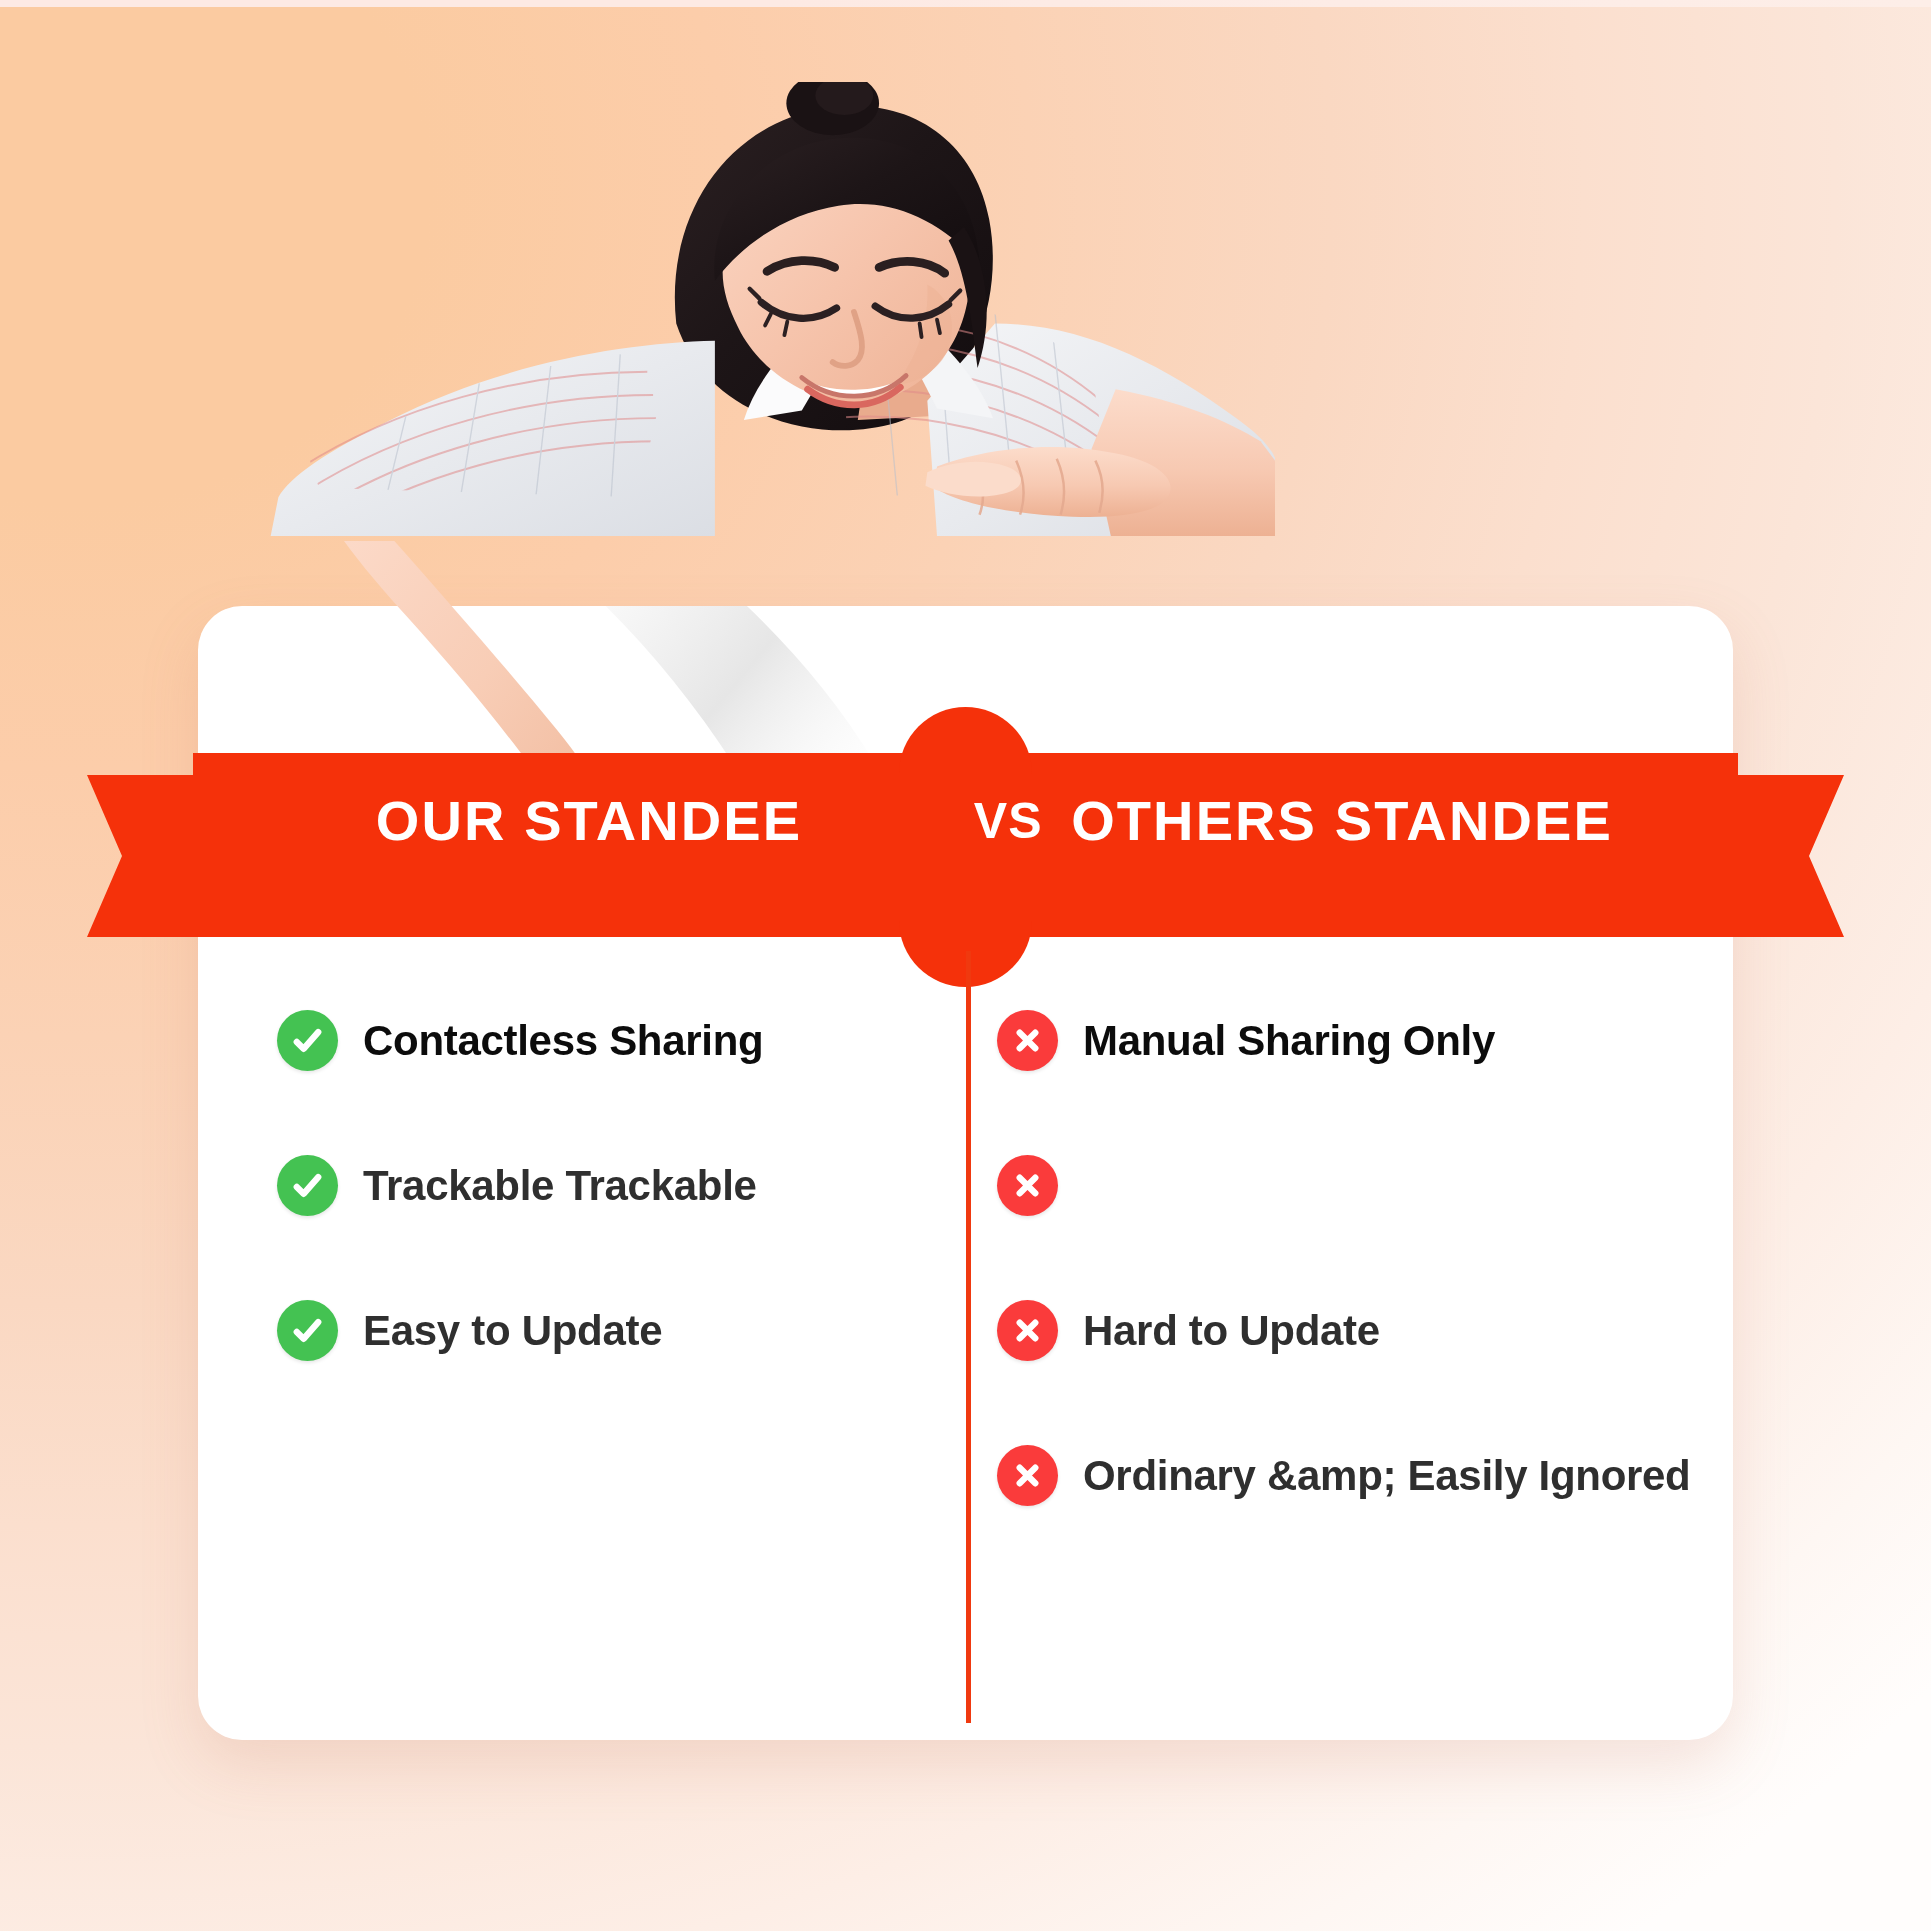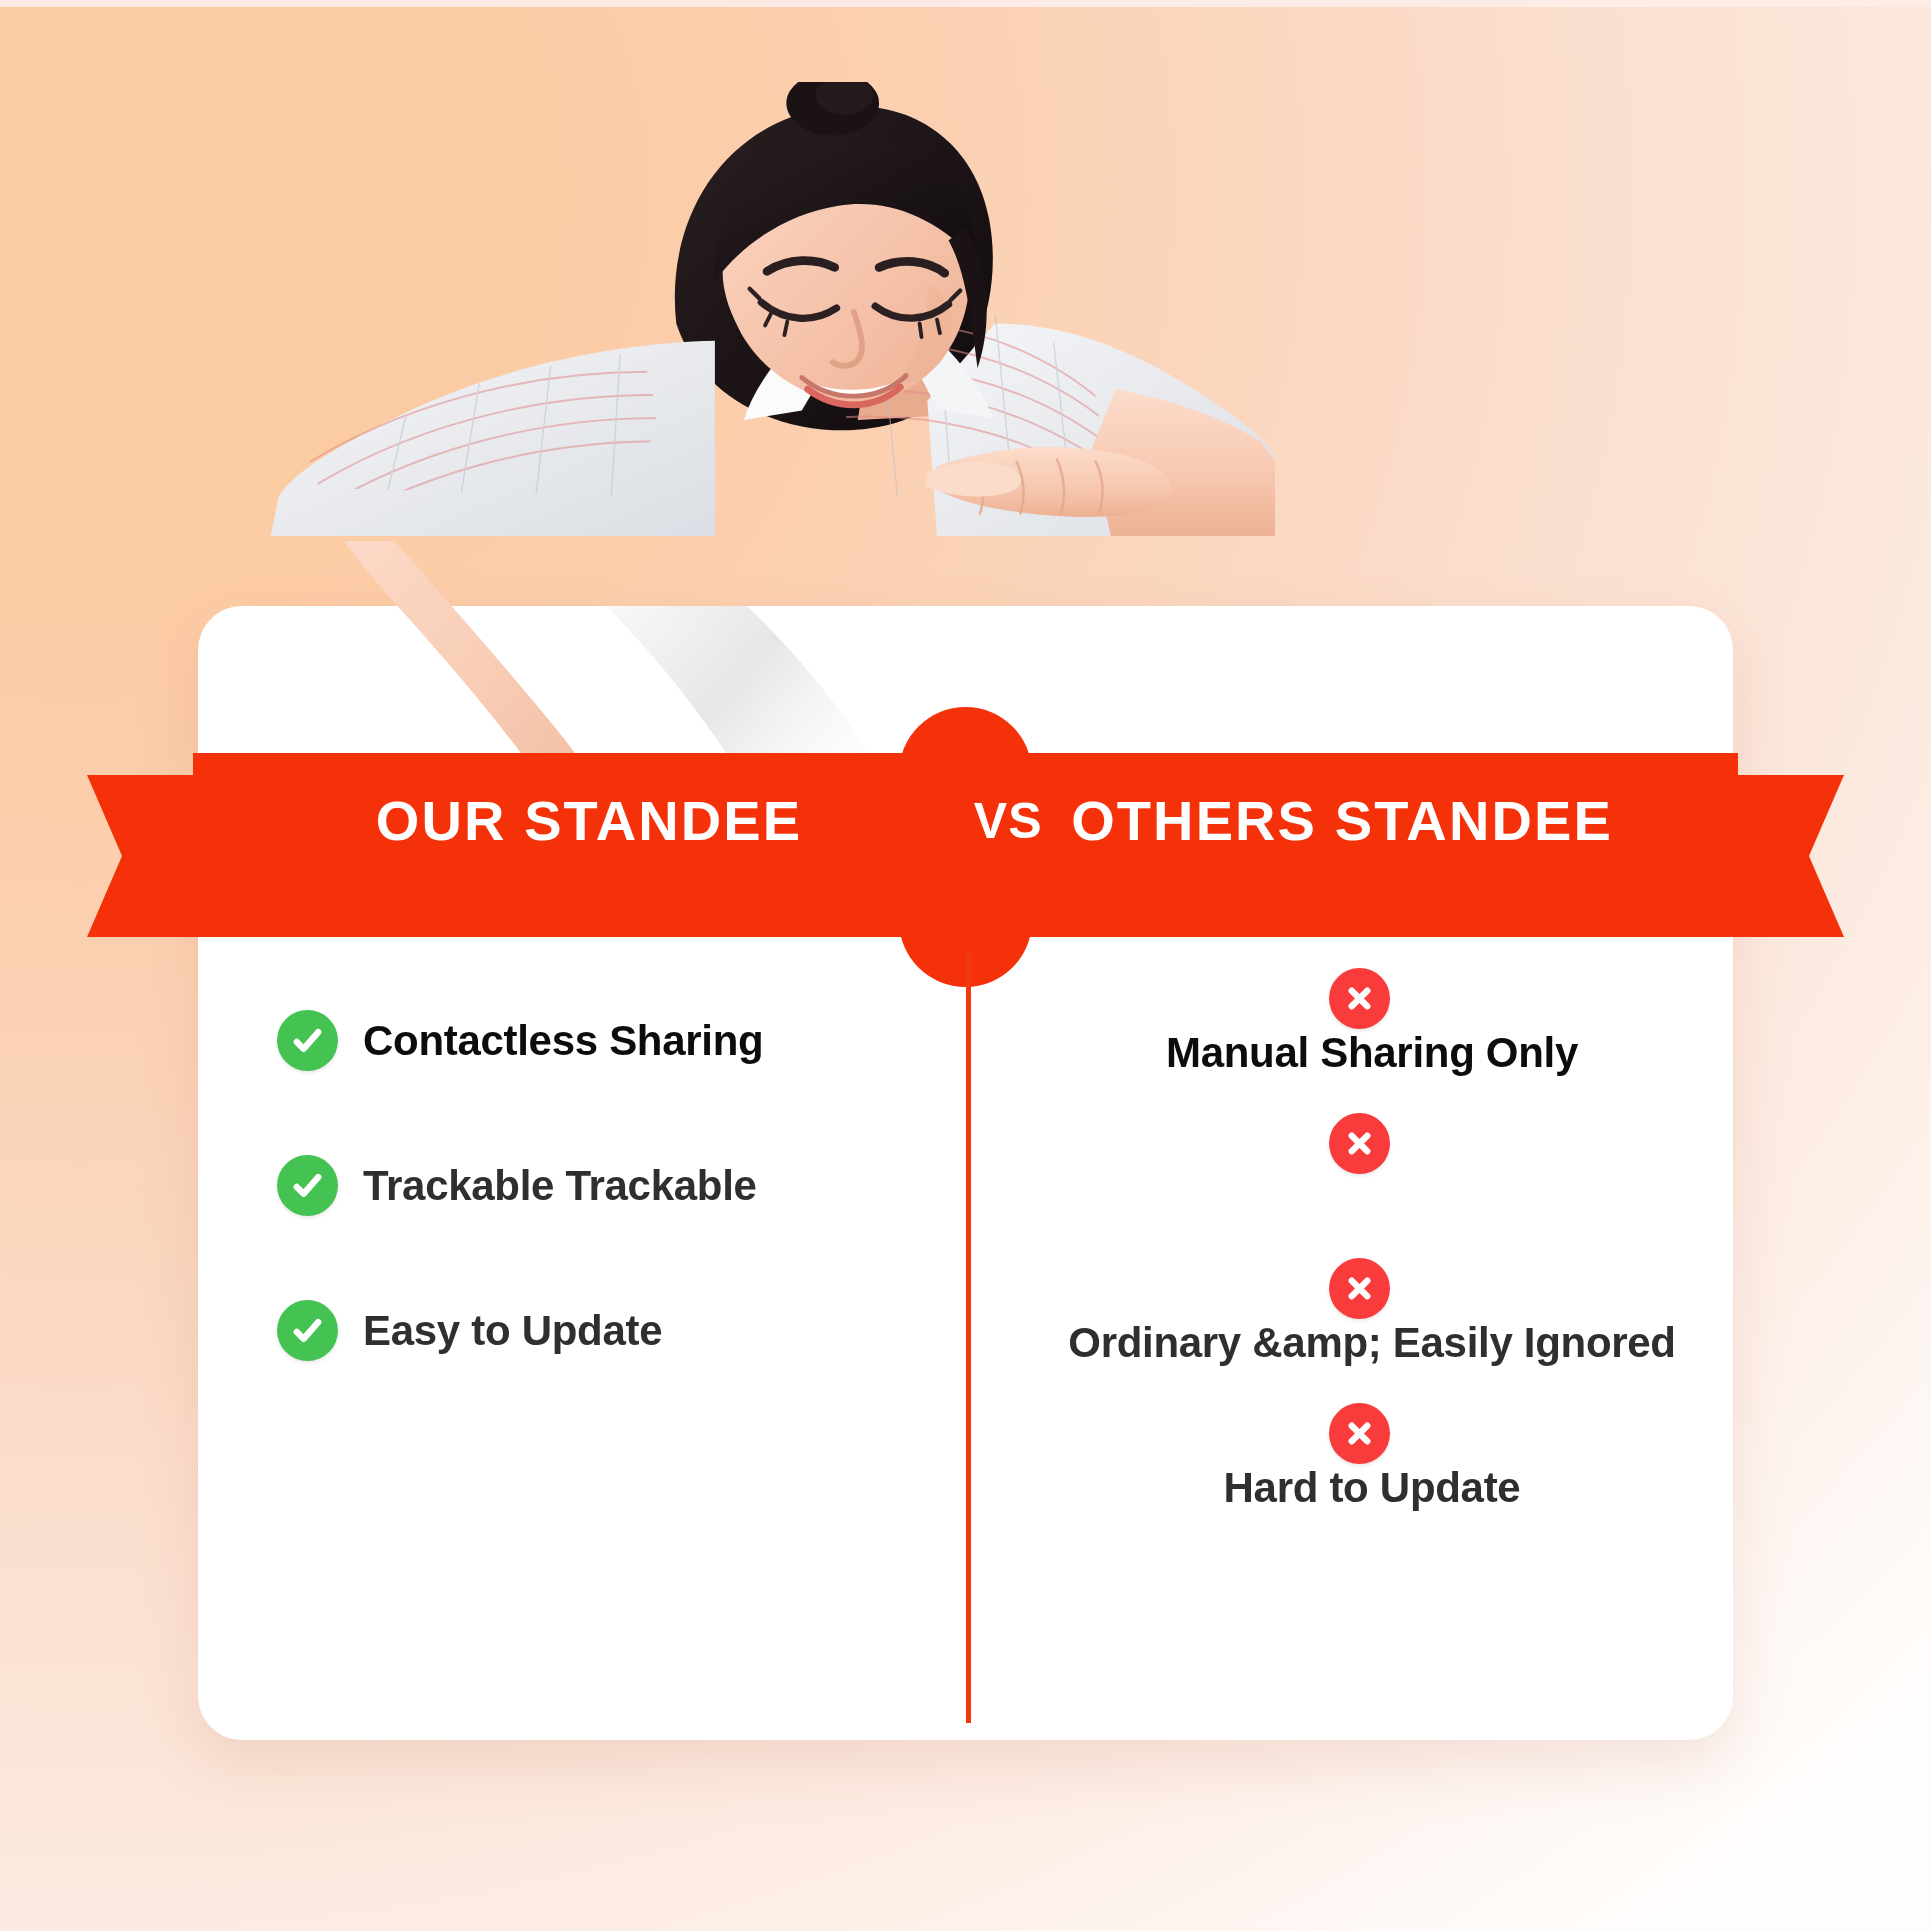--- a/index.html
+++ b/index.html
@@ -85,21 +85,21 @@
     display:flex;
   }
   .col{width:768px;position:relative;padding-top:17.4px;}
   #divider{
     position:absolute;left:966px;top:951px;width:4.8px;height:772px;
     background:#f0390f;
   }
 
   .row{display:flex;align-items:center;height:145px;padding-left:0;}
   .col.left .row{padding-left:79px;}
-  .col.right .row{padding-left:37px;flex-direction:column;}
+  .col.right .row{padding-left:37px;}
 
   .badge{
     width:61px;height:61px;border-radius:50%;
     flex:0 0 61px;
     display:flex;align-items:center;justify-content:center;
     box-shadow:0 1.9px 3.9px rgba(0,0,0,.10);
   }
   .badge.ok{background:#44c252;}
   .badge.no{background:#fa3b3b;}
   .badge svg{display:block;}
@@ -315,27 +315,27 @@
               <path d="M12 12 L28 28 M28 12 L12 28" stroke="#fff" stroke-width="6.5" fill="none" stroke-linecap="round"></path>
             </svg>
         </span>
       </div>
       <div class="row">
         <span class="badge no">
           <svg width="39" height="39" viewBox="0 0 40 40">
               <path d="M12 12 L28 28 M28 12 L12 28" stroke="#fff" stroke-width="6.5" fill="none" stroke-linecap="round"></path>
             </svg>
         </span>
+        <span class="row-label">Hard to Update</span>
+      </div>
+      <div class="row">
+        <span class="badge no">
+          <svg width="39" height="39" viewBox="0 0 40 40">
+              <path d="M12 12 L28 28 M28 12 L12 28" stroke="#fff" stroke-width="6.5" fill="none" stroke-linecap="round"></path>
+            </svg>
+        </span>
         <span class="row-label">Ordinary &amp;amp; Easily Ignored</span>
-      </div>
-      <div class="row">
-        <span class="badge no">
-          <svg width="39" height="39" viewBox="0 0 40 40">
-              <path d="M12 12 L28 28 M28 12 L12 28" stroke="#fff" stroke-width="6.5" fill="none" stroke-linecap="round"></path>
-            </svg>
-        </span>
-        <span class="row-label">Hard to Update</span>
       </div>
     </div>
 
   </div>
 </div>
 
 
 </body></html>

